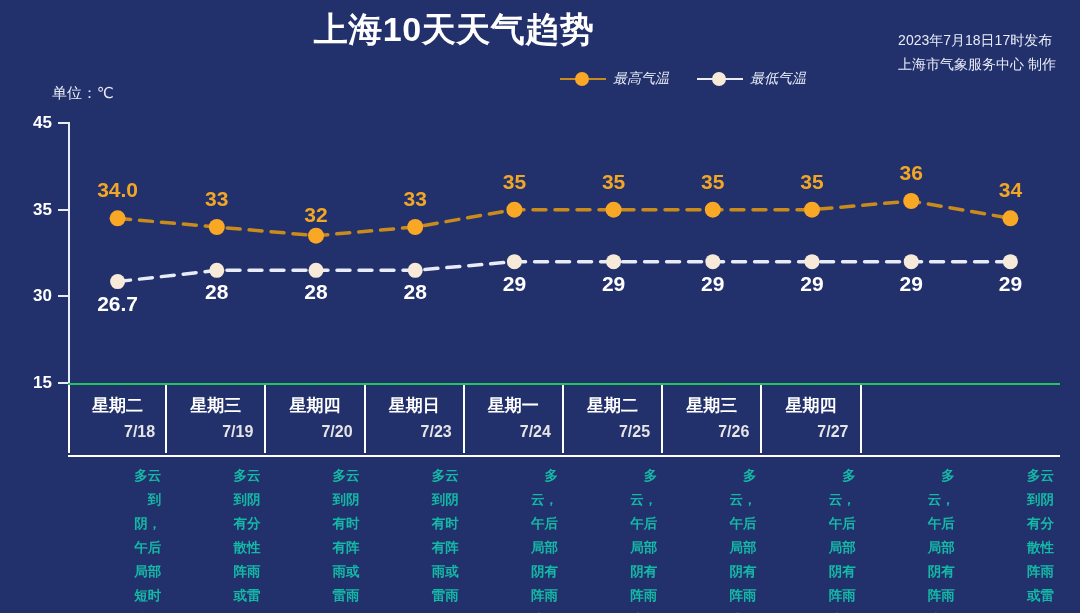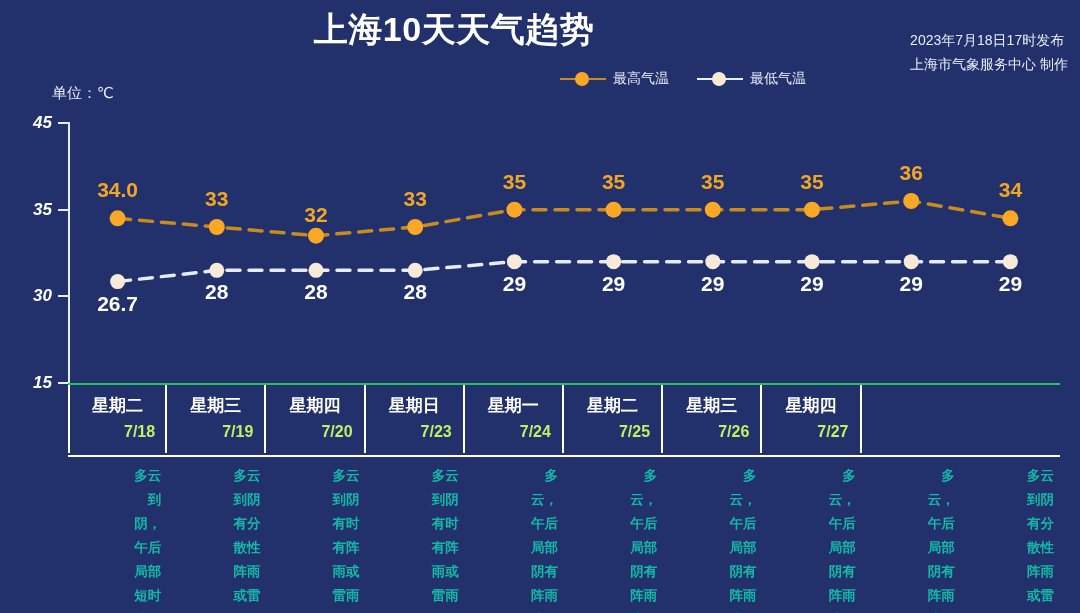--- a/index.html
+++ b/index.html
@@ -22,21 +22,21 @@
     top: 7px;
     width: 908px;
     text-align: center;
     color: #ffffff;
     font-size: 34px;
     font-weight: bold;
     letter-spacing: 0.5px;
   }
   .publish-block {
     position: absolute;
-    right: 12px;
+    right: 24px;
     top: 28px;
     text-align: left;
     color: #e8ecf7;
     font-size: 14px;
     line-height: 24px;
   }
   .unit-label {
     position: absolute;
     left: 33px;
     top: 84px;
@@ -46,20 +46,21 @@
   }
 
   
   .legend {
     position: absolute;
     left: 560px;
     top: 70px;
     display: flex;
     align-items: center;
     gap: 28px;
+    font-style: italic;
   }
   .legend-item {
     display: flex;
     align-items: center;
     gap: 7px;
   }
   .legend-glyph {
     position: relative;
     width: 46px;
     height: 16px;
@@ -115,21 +116,20 @@
   }
   .y-tick-label {
     position: absolute;
     right: 1028px;
     color: #ffffff;
     font-size: 17px;
     font-weight: bold;
     text-align: right;
     width: 40px;
     transform: translateY(-10px);
-    font-style: italic;
   }
 
   
   .pt-label {
     position: absolute;
     font-size: 21px;
     font-weight: bold;
     text-align: center;
     transform: translateX(-50%);
     white-space: nowrap;
@@ -156,21 +156,21 @@
   .day-col:first-child {
     border-left: 2px solid #ffffff;
   }
   .day-name {
     color: #ffffff;
     font-size: 17px;
     font-weight: bold;
     line-height: 26px;
   }
   .day-date {
-    color: #bef264;
+    color: #e5e5e5;
     font-size: 16px;
     font-weight: bold;
     line-height: 26px;
     padding-bottom: 8px;
     padding-left: 44px;
   }
   .day-table-bottom {
     position: absolute;
     left: 68px;
     top: 455px;

